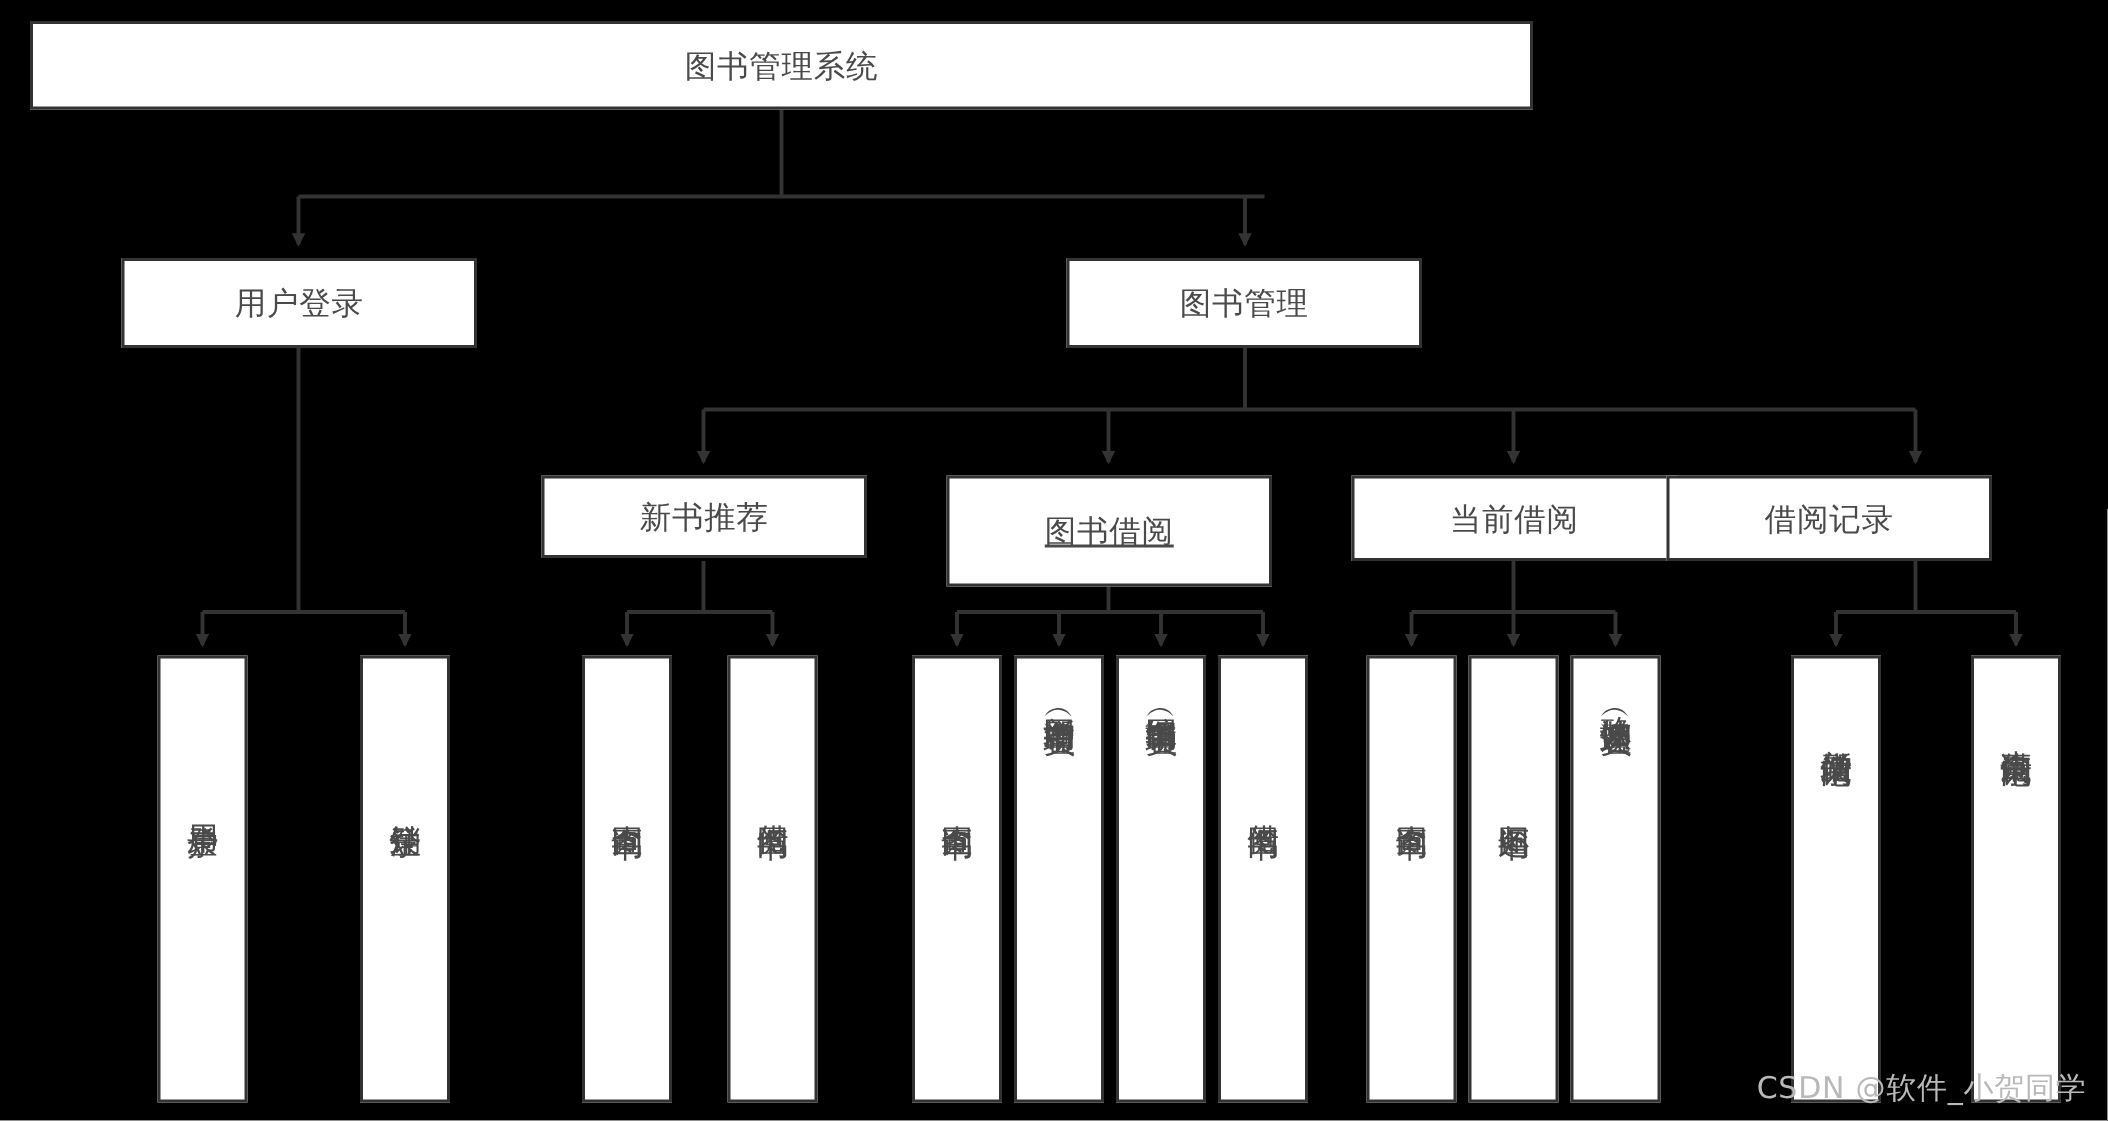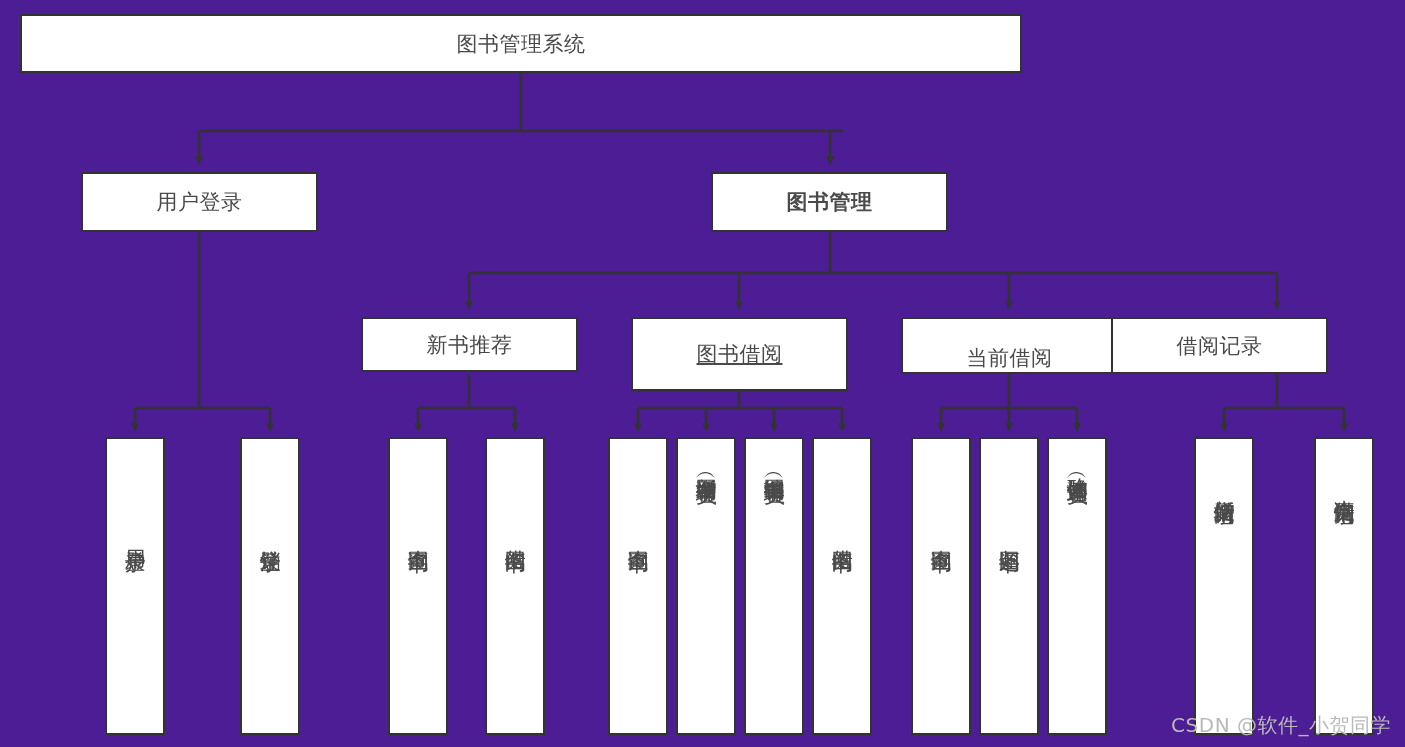--- a/index.html
+++ b/index.html
@@ -4,21 +4,21 @@
 <style>
   html, body {
     margin: 0;
     padding: 0;
     background: #ffffff;
   }
   #canvas {
     position: relative;
     width: 1405px;
     height: 747px;
-    background: #4c1d95;
+    background: #000000;
     font-family: "DejaVu Sans", "Liberation Sans", sans-serif;
     overflow: hidden;
   }
   #edges {
     position: absolute;
     left: 0;
     top: 0;
     width: 1405px;
     height: 747px;
     pointer-events: none;
@@ -125,31 +125,31 @@
     </g>
   </svg>
 
   <div class="node horiz" style="left:20px; top:14px; width:1002px; height:59px;">
     <span>图书管理系统</span>
   </div>
 
   <div class="node horiz" style="left:81px; top:172px; width:237px; height:60px;">
     <span>用户登录</span>
   </div>
-  <div class="node horiz" style="left:711px; top:172px; width:237px; height:60px;font-weight:bold;">
+  <div class="node horiz" style="left:711px; top:172px; width:237px; height:60px;">
     <span>图书管理</span>
   </div>
 
   <div class="node horiz" style="left:361px; top:317px; width:217px; height:55px;">
     <span>新书推荐</span>
   </div>
   <div class="node horiz" style="left:631px; top:317px; width:217px; height:74px;text-decoration:underline;">
     <span>图书借阅</span>
   </div>
-  <div class="node horiz" style="left:901px; top:317px; width:217px; height:57px;align-items:flex-end;">
+  <div class="node horiz" style="left:901px; top:317px; width:217px; height:57px;">
     <span>当前借阅</span>
   </div>
   <div class="node horiz" style="left:1111px; top:317px; width:217px; height:57px;">
     <span>借阅记录</span>
   </div>
 
   <div class="node vert mid" style="left:105px; top:437px; width:60px; height:298px;">
     <span class="vlabel">用户登录</span>
   </div>
   <div class="node vert mid" style="left:240px; top:437px; width:60px; height:298px;">

